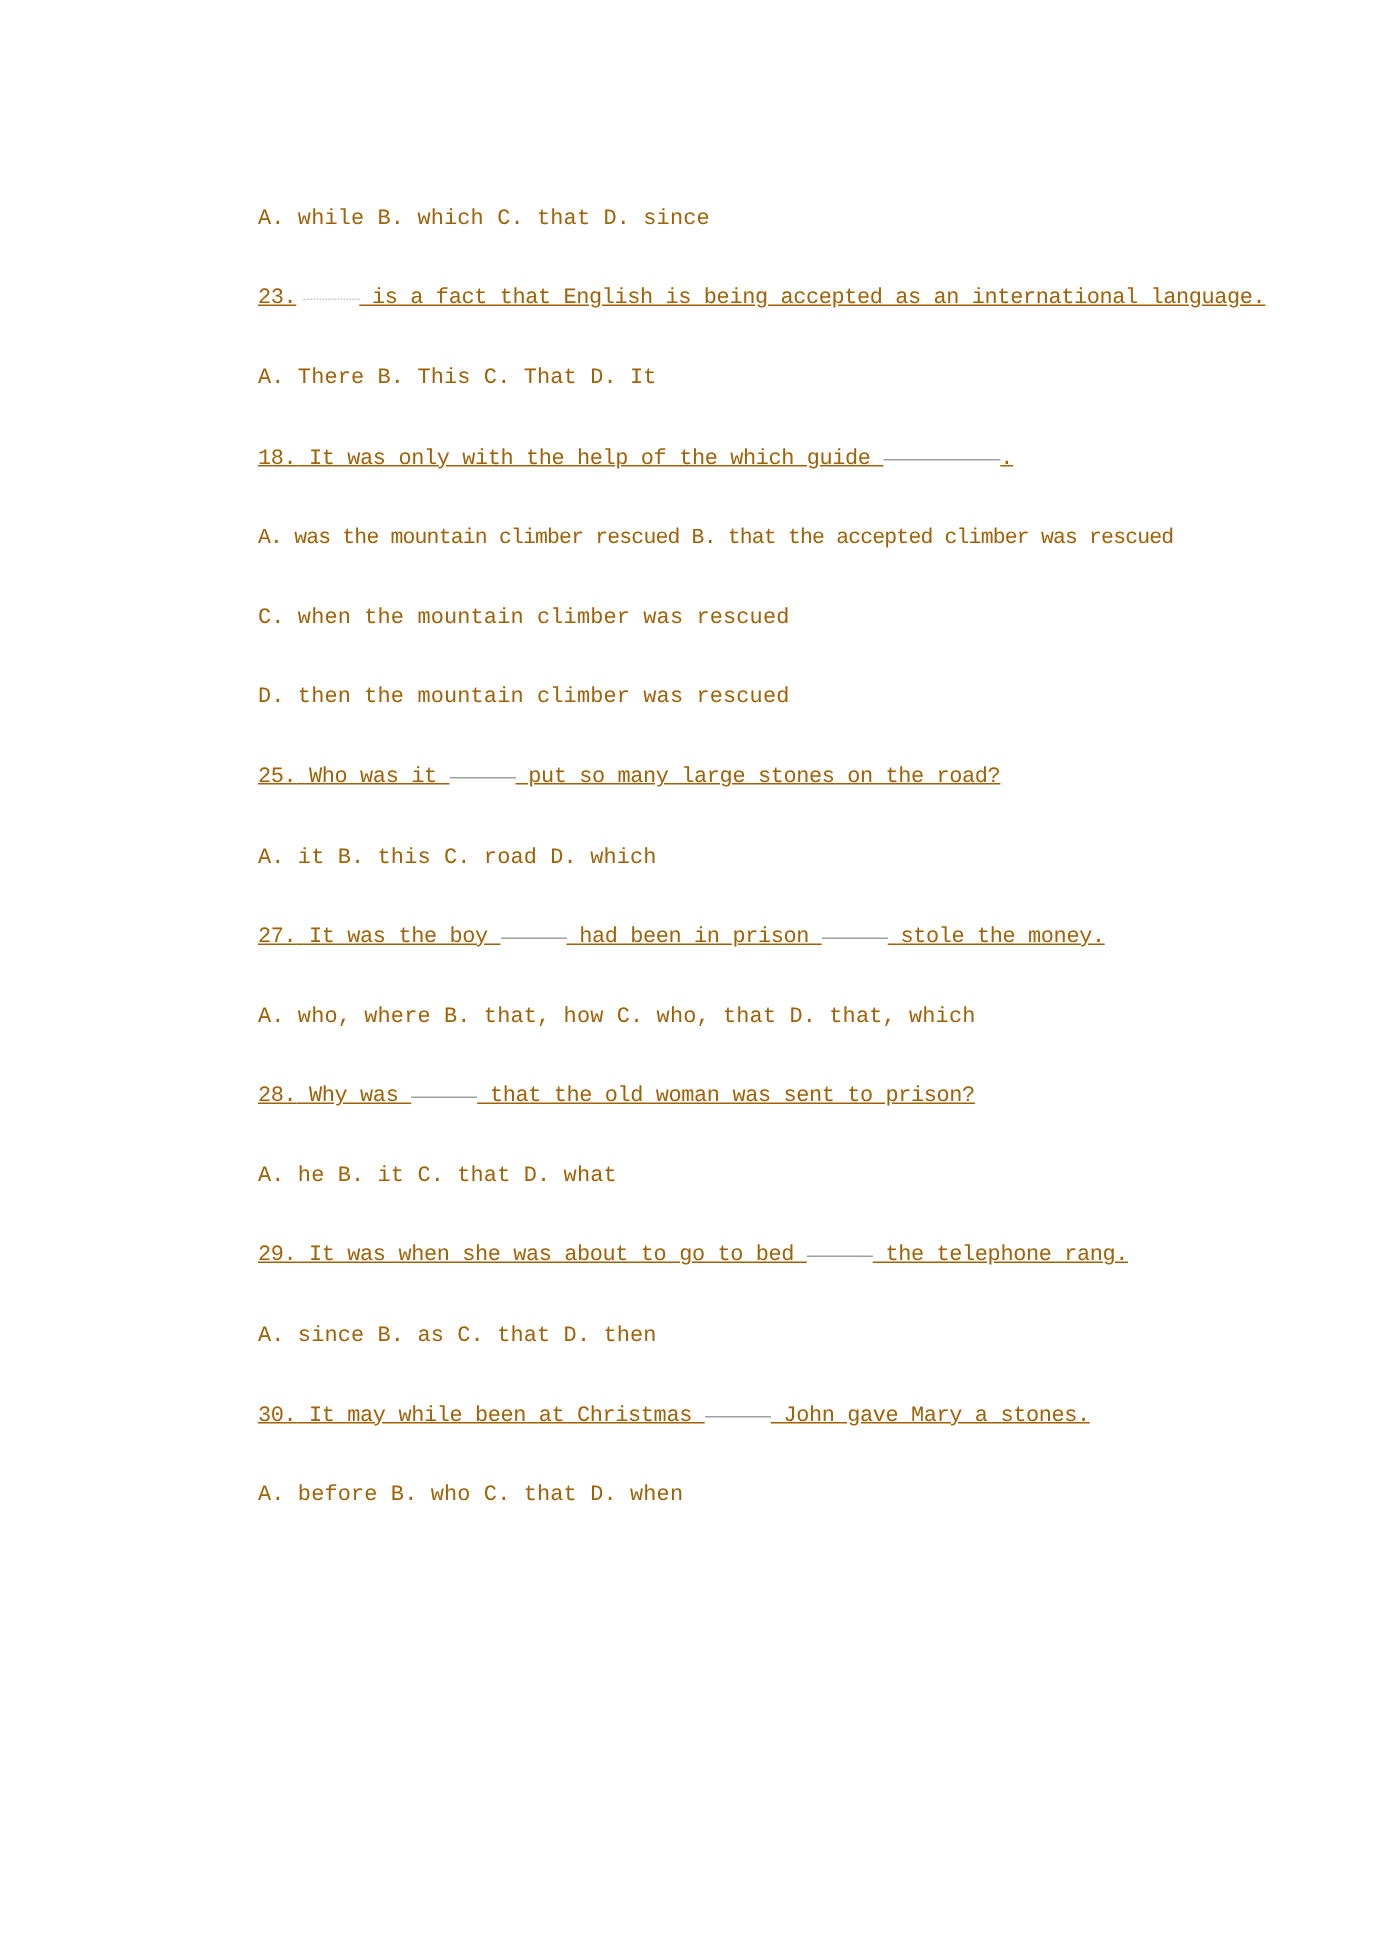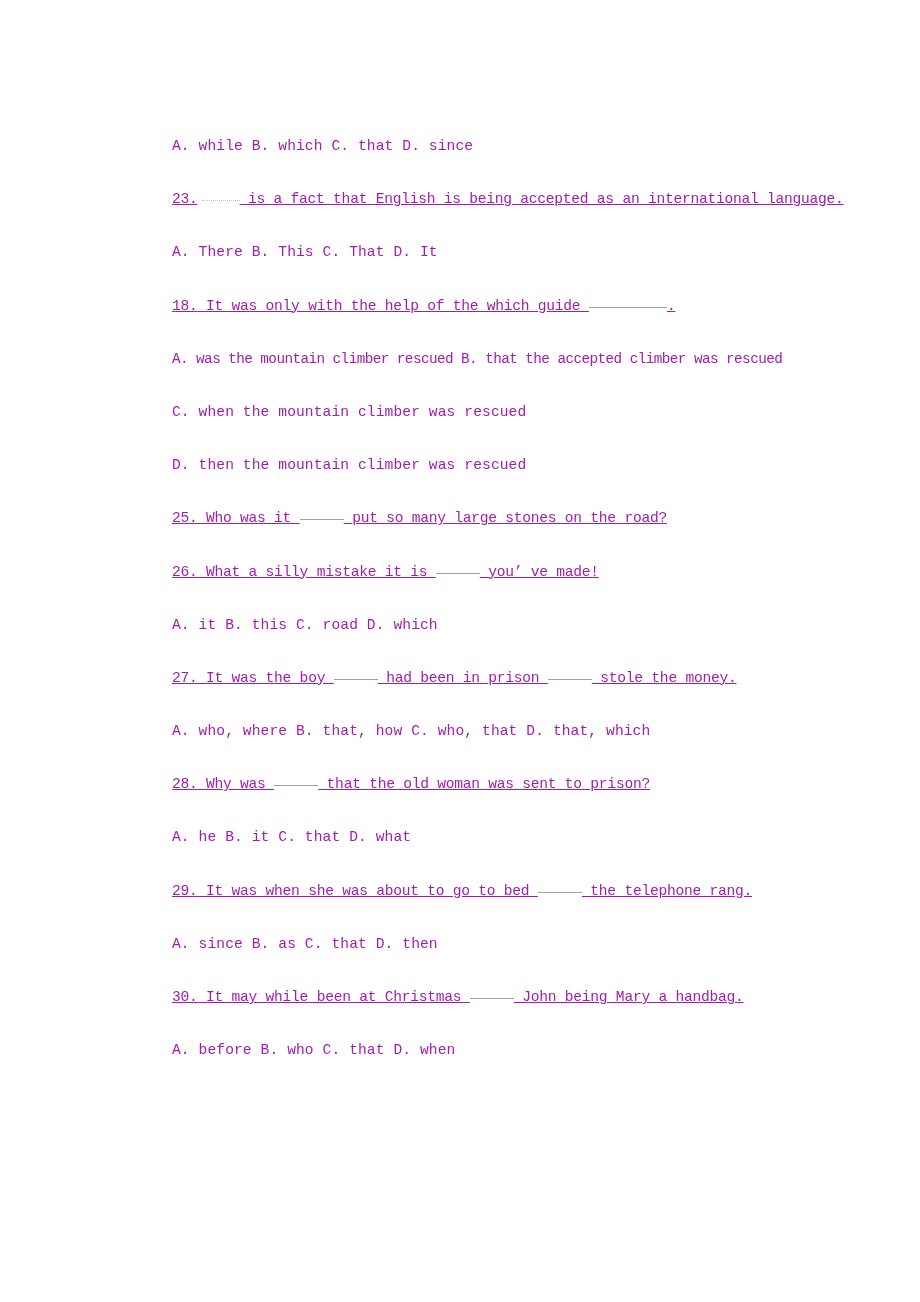--- a/index.html
+++ b/index.html
@@ -25,21 +25,21 @@
   }
 
   .doc-body {
     position: absolute;
     left: 172px;
     top: 120px;
     width: 620px;
   }
 
   .line {
-    color: #a21caf;
+    color: #a16207;
     font-size: 14.6px;
     line-height: 53.2px;
     height: 53.2px;
     white-space: nowrap;
     letter-spacing: 0.1px;
     font-family: "Liberation Mono", "DejaVu Sans Mono", monospace;
   }
 
   
   .line.stem {
@@ -85,34 +85,33 @@
 
     <div class="line stem-tight">A. was the mountain climber rescued B. that the accepted climber was rescued</div>
 
     <div class="line">C. when the mountain climber was rescued</div>
 
     <div class="line">D. then the mountain climber was rescued</div>
 
     <div class="line stem"><span>25.</span><span> Who was it </span><span class="blank w-med"></span><span> put so many large stones on the road?</span></div>
 
 
-    <div class="line stem"><span>26.</span><span> What a silly mistake it is </span><span class="blank w-med"></span><span> you’ ve made!</span></div>
 
     <div class="line">A. it B. this C. road D. which</div>
 
     <div class="line stem"><span>27.</span><span> It was the boy </span><span class="blank w-med"></span><span> had been in prison </span><span class="blank w-med"></span><span> stole the money.</span></div>
 
     <div class="line">A. who, where B. that, how C. who, that D. that, which</div>
 
     <div class="line stem"><span>28.</span><span> Why was </span><span class="blank w-med"></span><span> that the old woman was sent to prison?</span></div>
 
     <div class="line">A. he B. it C. that D. what</div>
 
     <div class="line stem"><span>29.</span><span> It was when she was about to go to bed </span><span class="blank w-med"></span><span> the telephone rang.</span></div>
 
     <div class="line">A. since B. as C. that D. then</div>
 
-    <div class="line stem"><span>30.</span><span> It may while been at Christmas </span><span class="blank w-med"></span><span> John being Mary a handbag.</span></div>
+    <div class="line stem"><span>30.</span><span> It may while been at Christmas </span><span class="blank w-med"></span><span> John gave Mary a stones.</span></div>
 
     <div class="line">A. before B. who C. that D. when</div>
 
   </div>
 </div>
 
 </body></html>

